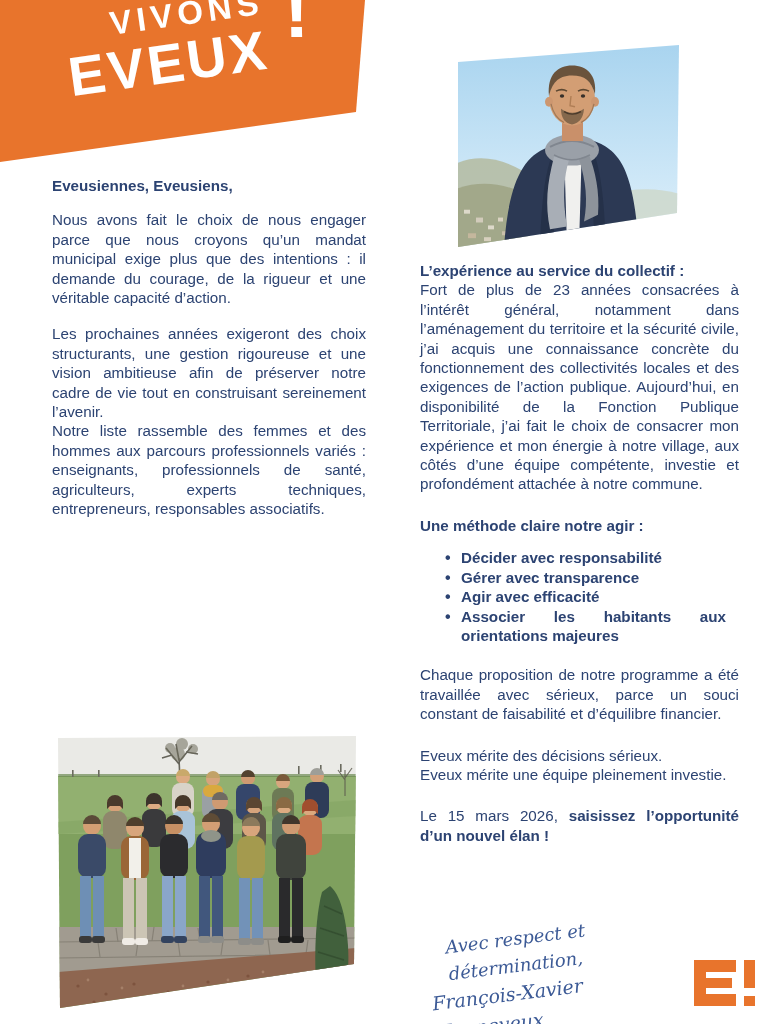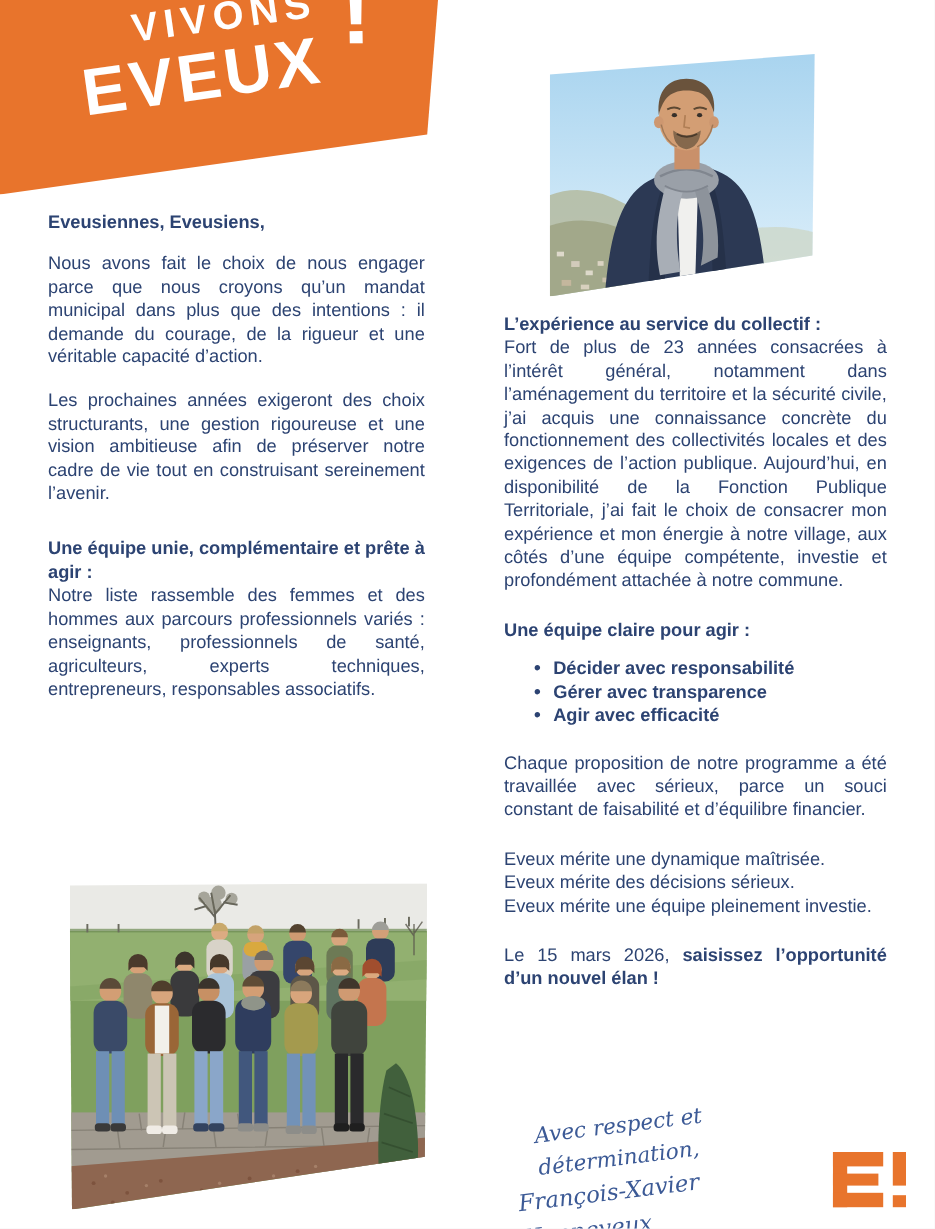--- a/index.html
+++ b/index.html
@@ -21,21 +21,21 @@
     color:#ffffff;font-weight:800;line-height:1;
   }
   .logo-l1{font-size:33px;letter-spacing:5px;margin-left:48px;}
   .logo-l2{font-size:55px;letter-spacing:3px;margin-top:4px;}
   .logo-excl{
     position:absolute;left:222px;top:-8px;font-size:76px;
     transform:rotate(7deg);font-weight:800;
   }
   
   .col{position:absolute;font-size:15.2px;line-height:19.4px;text-align:justify;}
-  .left-col{left:40px;top:176px;width:314px;}
+  .left-col{left:52px;top:176px;width:314px;}
   .right-col{left:420px;top:261px;width:319px;}
   .col p{margin:0;}
   .h{font-weight:700;}
   .mt15{margin-top:15px !important;}
   .mt17{margin-top:17px !important;}
   .mt20{margin-top:20px !important;}
   .mt22{margin-top:22px !important;}
   .mt27{margin-top:27px !important;}
   ul.method{margin:13px;padding:0;list-style:none;font-weight:bold;}
   ul.method li{position:relative;padding-left:28px;text-align:justify;}
@@ -128,38 +128,37 @@
       <path d="M113,52 L112,62 L117,63" stroke="#b07e55" stroke-width="1.4" fill="none"></path>
       <path d="M103,65 Q114,73 126,65 Q125,79 114,81 Q103,79 103,65 Z" fill="#7c6248" opacity="0.9"></path>
       <path d="M106,68 Q114,73 123,68" stroke="#4a3a2b" stroke-width="1.4" fill="none"></path>
       <path d="M93,60 Q96,74 106,79" stroke="#8a6a4c" stroke-width="1.2" fill="none" opacity="0.7"></path>
       <path d="M136,60 Q133,74 123,79" stroke="#8a6a4c" stroke-width="1.2" fill="none" opacity="0.7"></path>
     </svg>
   </div>
 
   <div class="col left-col">
     <p class="h">Eveusiennes, Eveusiens,</p>
-    <p class="mt15">Nous avons fait le choix de nous engager parce que nous croyons qu’un mandat municipal dans plus que des intentions : il demande du courage, de la rigueur et une véritable capacité d’action.</p>
+    <p class="mt15">Nous avons fait le choix de nous engager parce que nous croyons qu’un mandat municipal exige plus que des intentions : il demande du courage, de la rigueur et une véritable capacité d’action.</p>
     <p class="mt17">Les prochaines années exigeront des choix structurants, une gestion rigoureuse et une vision ambitieuse afin de préserver notre cadre de vie tout en construisant sereinement l’avenir.</p>
-    <p class="h mt27">Une équipe unie, complémentaire et prête à agir :</p>
     <p>Notre liste rassemble des femmes et des hommes aux parcours professionnels variés : enseignants, professionnels de santé, agriculteurs, experts techniques, entrepreneurs, responsables associatifs.</p>
   </div>
 
   <div class="col right-col">
     <p class="h">L’expérience au service du collectif :</p>
     <p>Fort de plus de 23 années consacrées à l’intérêt général, notamment dans l’aménagement du territoire et la sécurité civile, j’ai acquis une connaissance concrète du fonctionnement des collectivités locales et des exigences de l’action publique. Aujourd’hui, en disponibilité de la Fonction Publique Territoriale, j’ai fait le choix de consacrer mon expérience et mon énergie à notre village, aux côtés d’une équipe compétente, investie et profondément attachée à notre commune.</p>
-    <p class="h mt22">Une équipe claire pour agir :</p>
+    <p class="h mt22">Une méthode claire notre agir :</p>
     <ul class="method">
       <li>Décider avec responsabilité</li>
       <li>Gérer avec transparence</li>
       <li>Agir avec efficacité</li>
+      <li>Associer les habitants aux orientations majeures</li>
     </ul>
     <p class="mt20">Chaque proposition de notre programme a été travaillée avec sérieux, parce un souci constant de faisabilité et d’équilibre financier.</p>
     <div class="mt22">
-      <p>Eveux mérite une dynamique maîtrisée.</p>
       <p>Eveux mérite des décisions sérieux.</p>
       <p>Eveux mérite une équipe pleinement investie.</p>
     </div>
     <p class="mt22"><span>Le 15 mars 2026,</span> <span class="bold">saisissez l’opportunité d’un nouvel élan !</span></p>
   </div>
 
   <div class="group">
     <svg viewBox="0 0 298 272" preserveAspectRatio="none">
       <rect width="298" height="44" fill="#eaeae6"></rect>
       <rect y="40" width="298" height="232" fill="#7fa05e"></rect>

